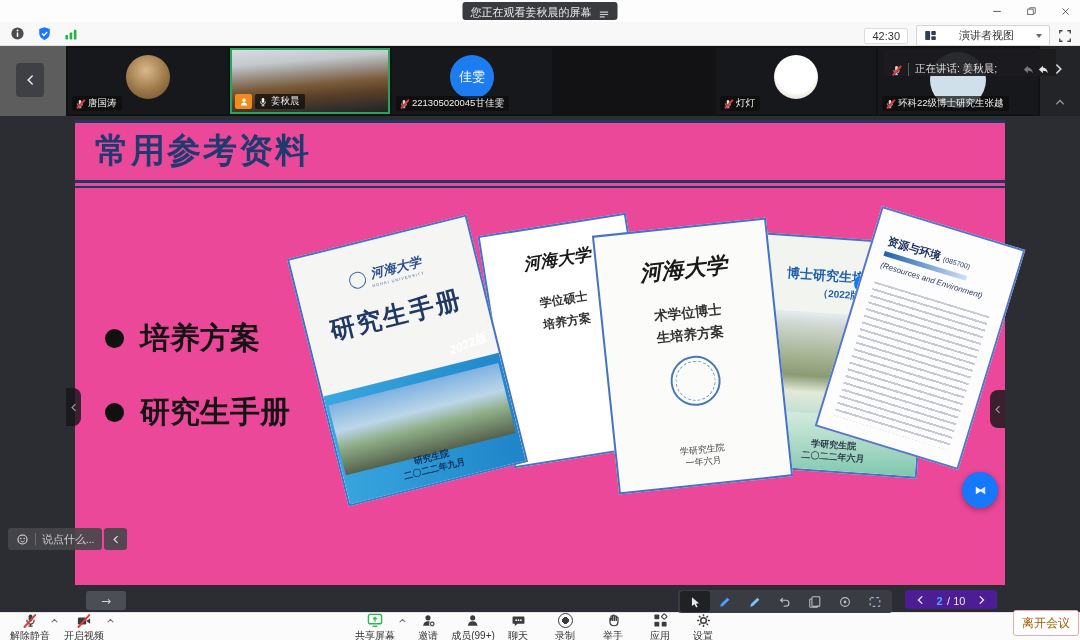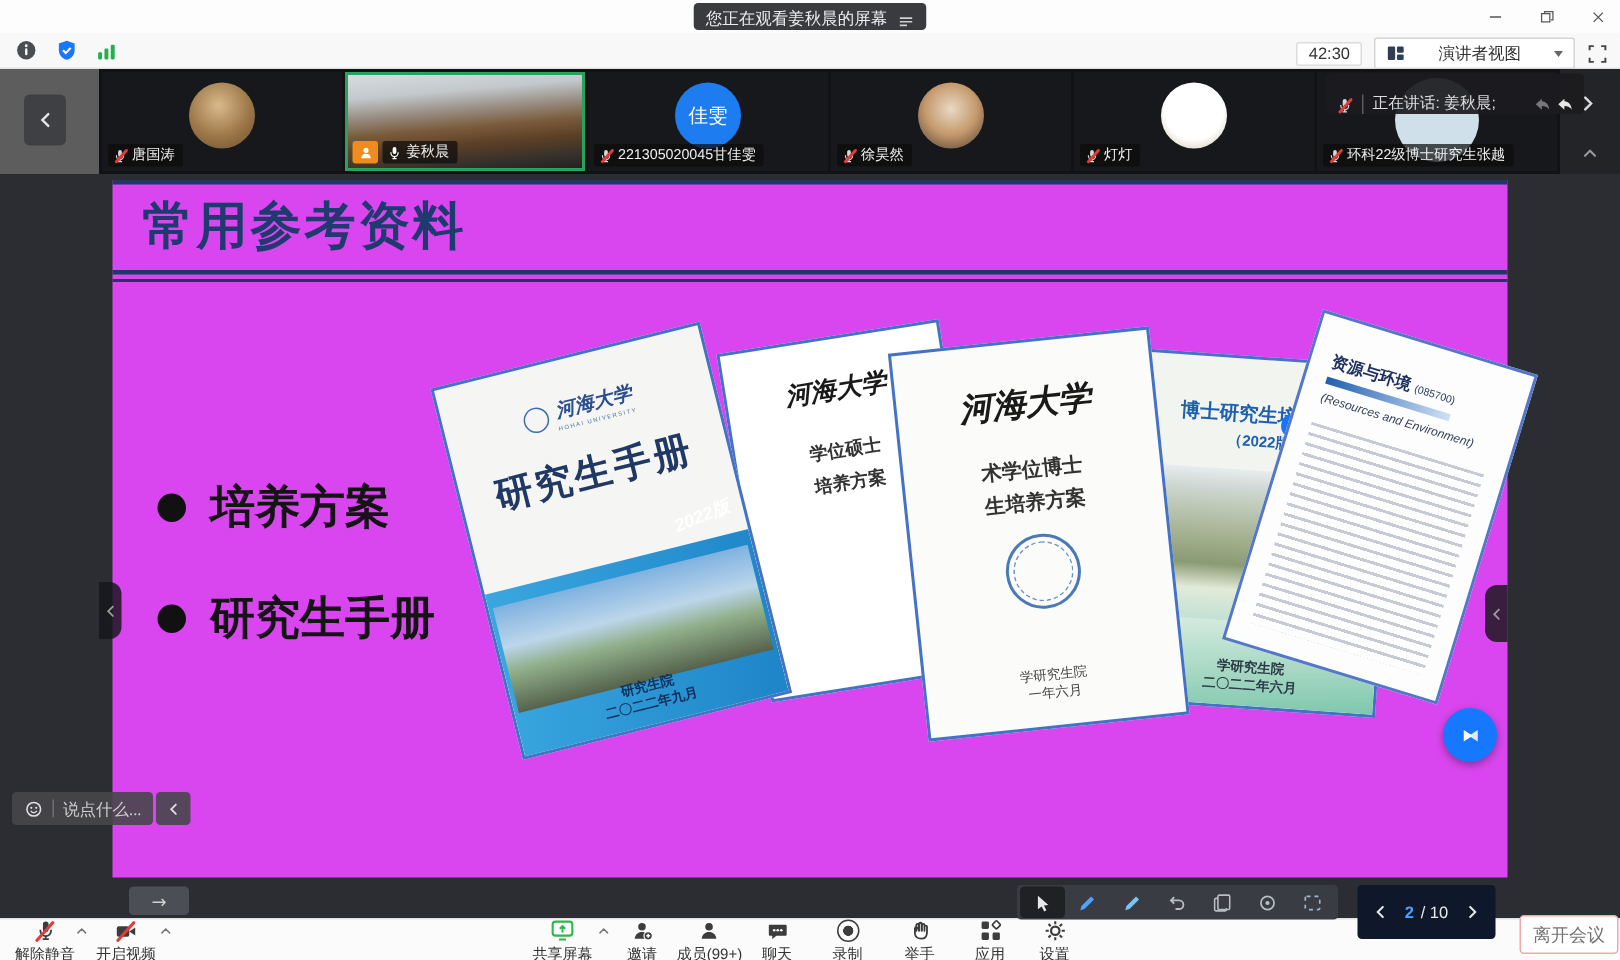--- a/index.html
+++ b/index.html
@@ -49,21 +49,21 @@
   #speak-overlay{left:884px;top:3px;width:172px;height:27px;background:rgba(28,28,31,.93);border-radius:3px;
       display:flex;align-items:flex-end;gap:6px;padding:0 7px;z-index:6;box-sizing:border-box;}
   #speak-overlay .divider{width:1px;height:13px;background:#5c5c5c;}
   #speak-overlay .txt{font-size:10.5px;color:#ddd;white-space:nowrap;flex:1;}
   #strip-right{left:1040px;top:0;width:40px;height:70px;background:#232427;}
   .rot-l{transform:rotate(-90deg);}
   .rot-r{transform:rotate(90deg);}
 
   
   #share{left:0;top:116px;width:1080px;height:496px;background:#2b2d32;}
-  #slide{left:75px;top:4px;width:930px;height:465px;background:#d946ef;}
+  #slide{left:75px;top:4px;width:930px;height:465px;background:#ec4899;}
   #slide-topline{left:0;top:0;width:100%;height:3px;background:#1f3864;}
   #slide-title{left:20px;top:8px;font-size:34px;font-weight:bold;color:#1e3a6e;letter-spacing:2px;}
   #rule-thick{left:0;top:60px;width:100%;height:3px;background:#1f3864;}
   #rule-thin{left:0;top:66px;width:100%;height:1.5px;background:#1f3864;}
   .bullet{left:30px;font-size:30px;font-weight:bold;color:#141414;display:flex;align-items:center;white-space:nowrap;}
   .bullet::before{content:"";display:inline-block;width:19px;height:19px;background:#111;border-radius:50%;margin-right:16px;}
   #bullet1{top:198px;} #bullet2{top:272px;}
 
   
   .book{box-sizing:border-box;border:2px solid #4472c4;background:#fff;overflow:hidden;}
@@ -94,40 +94,40 @@
   
   #chat-overlay{left:8px;top:412px;display:flex;gap:2px;z-index:7;}
   .chat-seg{background:rgba(70,70,74,.9);border-radius:3px;height:22px;display:flex;align-items:center;gap:6px;padding:0 8px;}
   .chat-seg .divider{width:1px;height:12px;background:#6e6e72;}
   .chat-seg .ph{font-size:11px;color:#cfcfcf;white-space:nowrap;font-family:Liberation Serif, serif;}
   #jump-btn{left:86px;top:475px;width:40px;height:19px;background:#4b4e54;border-radius:3px;
       color:#cfcfcf;display:flex;align-items:center;justify-content:center;font-size:12px;font-family:"DejaVu Sans",sans-serif;}
   #annot-bar{left:678px;top:474px;height:23px;background:#393c42;border-radius:3px;display:flex;align-items:center;padding:0 2px;z-index:7;}
   .a-cell{width:30px;height:21px;display:flex;align-items:center;justify-content:center;border-radius:3px;}
   .a-cell.active{background:#1f2125;}
-  #page-nav{left:905px;top:474px;width:92px;height:36px;background:#0f172a;border-radius:3px;
+  #page-nav{left:905px;top:474px;width:92px;height:19px;background:#4c1d95;border-radius:3px;
       display:flex;align-items:center;justify-content:space-between;padding:0 9px;box-sizing:border-box;z-index:7;}
   #page-nav .pn{color:#e8e8e8;font-size:11px;}
   #page-nav .num{font-size:11px;color:#e8e8e8;}
   #page-nav .cur{color:#4da3ff;font-weight:bold;}
   #fab{left:962px;top:356px;width:36px;height:36px;border-radius:50%;background:#1677ff;
       display:flex;align-items:center;justify-content:center;box-shadow:0 2px 6px rgba(0,0,0,.35);z-index:7;}
   .edge-handle{width:15px;height:38px;background:rgba(22,22,25,.82);color:#9a9a9a;
       display:flex;align-items:center;justify-content:center;z-index:6;}
   #handle-left{left:66px;top:272px;border-radius:0 8px 8px 0;}
   #handle-right{left:990px;top:274px;border-radius:8px 0 0 8px;}
 
   
   #toolbar{left:0;top:612px;width:1080px;height:28px;background:#fbfbfb;border-top:1px solid #e2e2e2;box-sizing:border-box;}
   .tb-item{display:flex;flex-direction:column;align-items:center;gap:1px;}
   .tb-item .lbl{font-size:10px;color:#333;white-space:nowrap;}
   .tb-ico{height:15px;display:flex;align-items:flex-end;justify-content:center;}
   .tb-chev{position:absolute;color:#777;}
   #leave-btn{left:1013px;top:610px;width:64px;height:24px;background:#fff;border:1px solid #f0a9a9;border-radius:3px;
-      color:#737373;font-size:12px;display:flex;align-items:center;justify-content:center;}
+      color:#a16207;font-size:12px;display:flex;align-items:center;justify-content:center;}
   .rec-ico{width:13px;height:13px;border:1.7px solid #3c3c3c;border-radius:50%;
       background:radial-gradient(circle,#3c3c3c 0 3.2px,transparent 3.6px);}
 </style>
 </head>
 <body>
 
 <svg width="0" height="0" style="position:absolute">
   <defs>
     <symbol id="i-mic" viewBox="0 0 16 16">
       <rect x="6" y="1.5" width="4" height="7.5" rx="2" fill="currentColor"></rect>
@@ -256,31 +256,20 @@
       <div class="abs nametag">
         <span class="slash">
           <svg width="10" height="10" viewBox="0 0 16 16" style="color:#d8d8d8">
               <use href="#i-mic"></use>
             </svg>
         </span>
         <span>221305020045甘佳雯</span>
       </div>
     </div>
 
-    <div class="abs tile" style="left:554px">
-      <div class="abs avatar av-dog"></div>
-      <div class="abs nametag">
-        <span class="slash">
-          <svg width="10" height="10" viewBox="0 0 16 16" style="color:#d8d8d8">
-              <use href="#i-mic"></use>
-            </svg>
-        </span>
-        <span>徐昊然</span>
-      </div>
-    </div>
 
     <div class="abs tile" style="left:716px">
       <div class="abs avatar av-cartoon"></div>
       <div class="abs nametag">
         <span class="slash">
           <svg width="10" height="10" viewBox="0 0 16 16" style="color:#d8d8d8">
               <use href="#i-mic"></use>
             </svg>
         </span>
         <span>灯灯</span>

